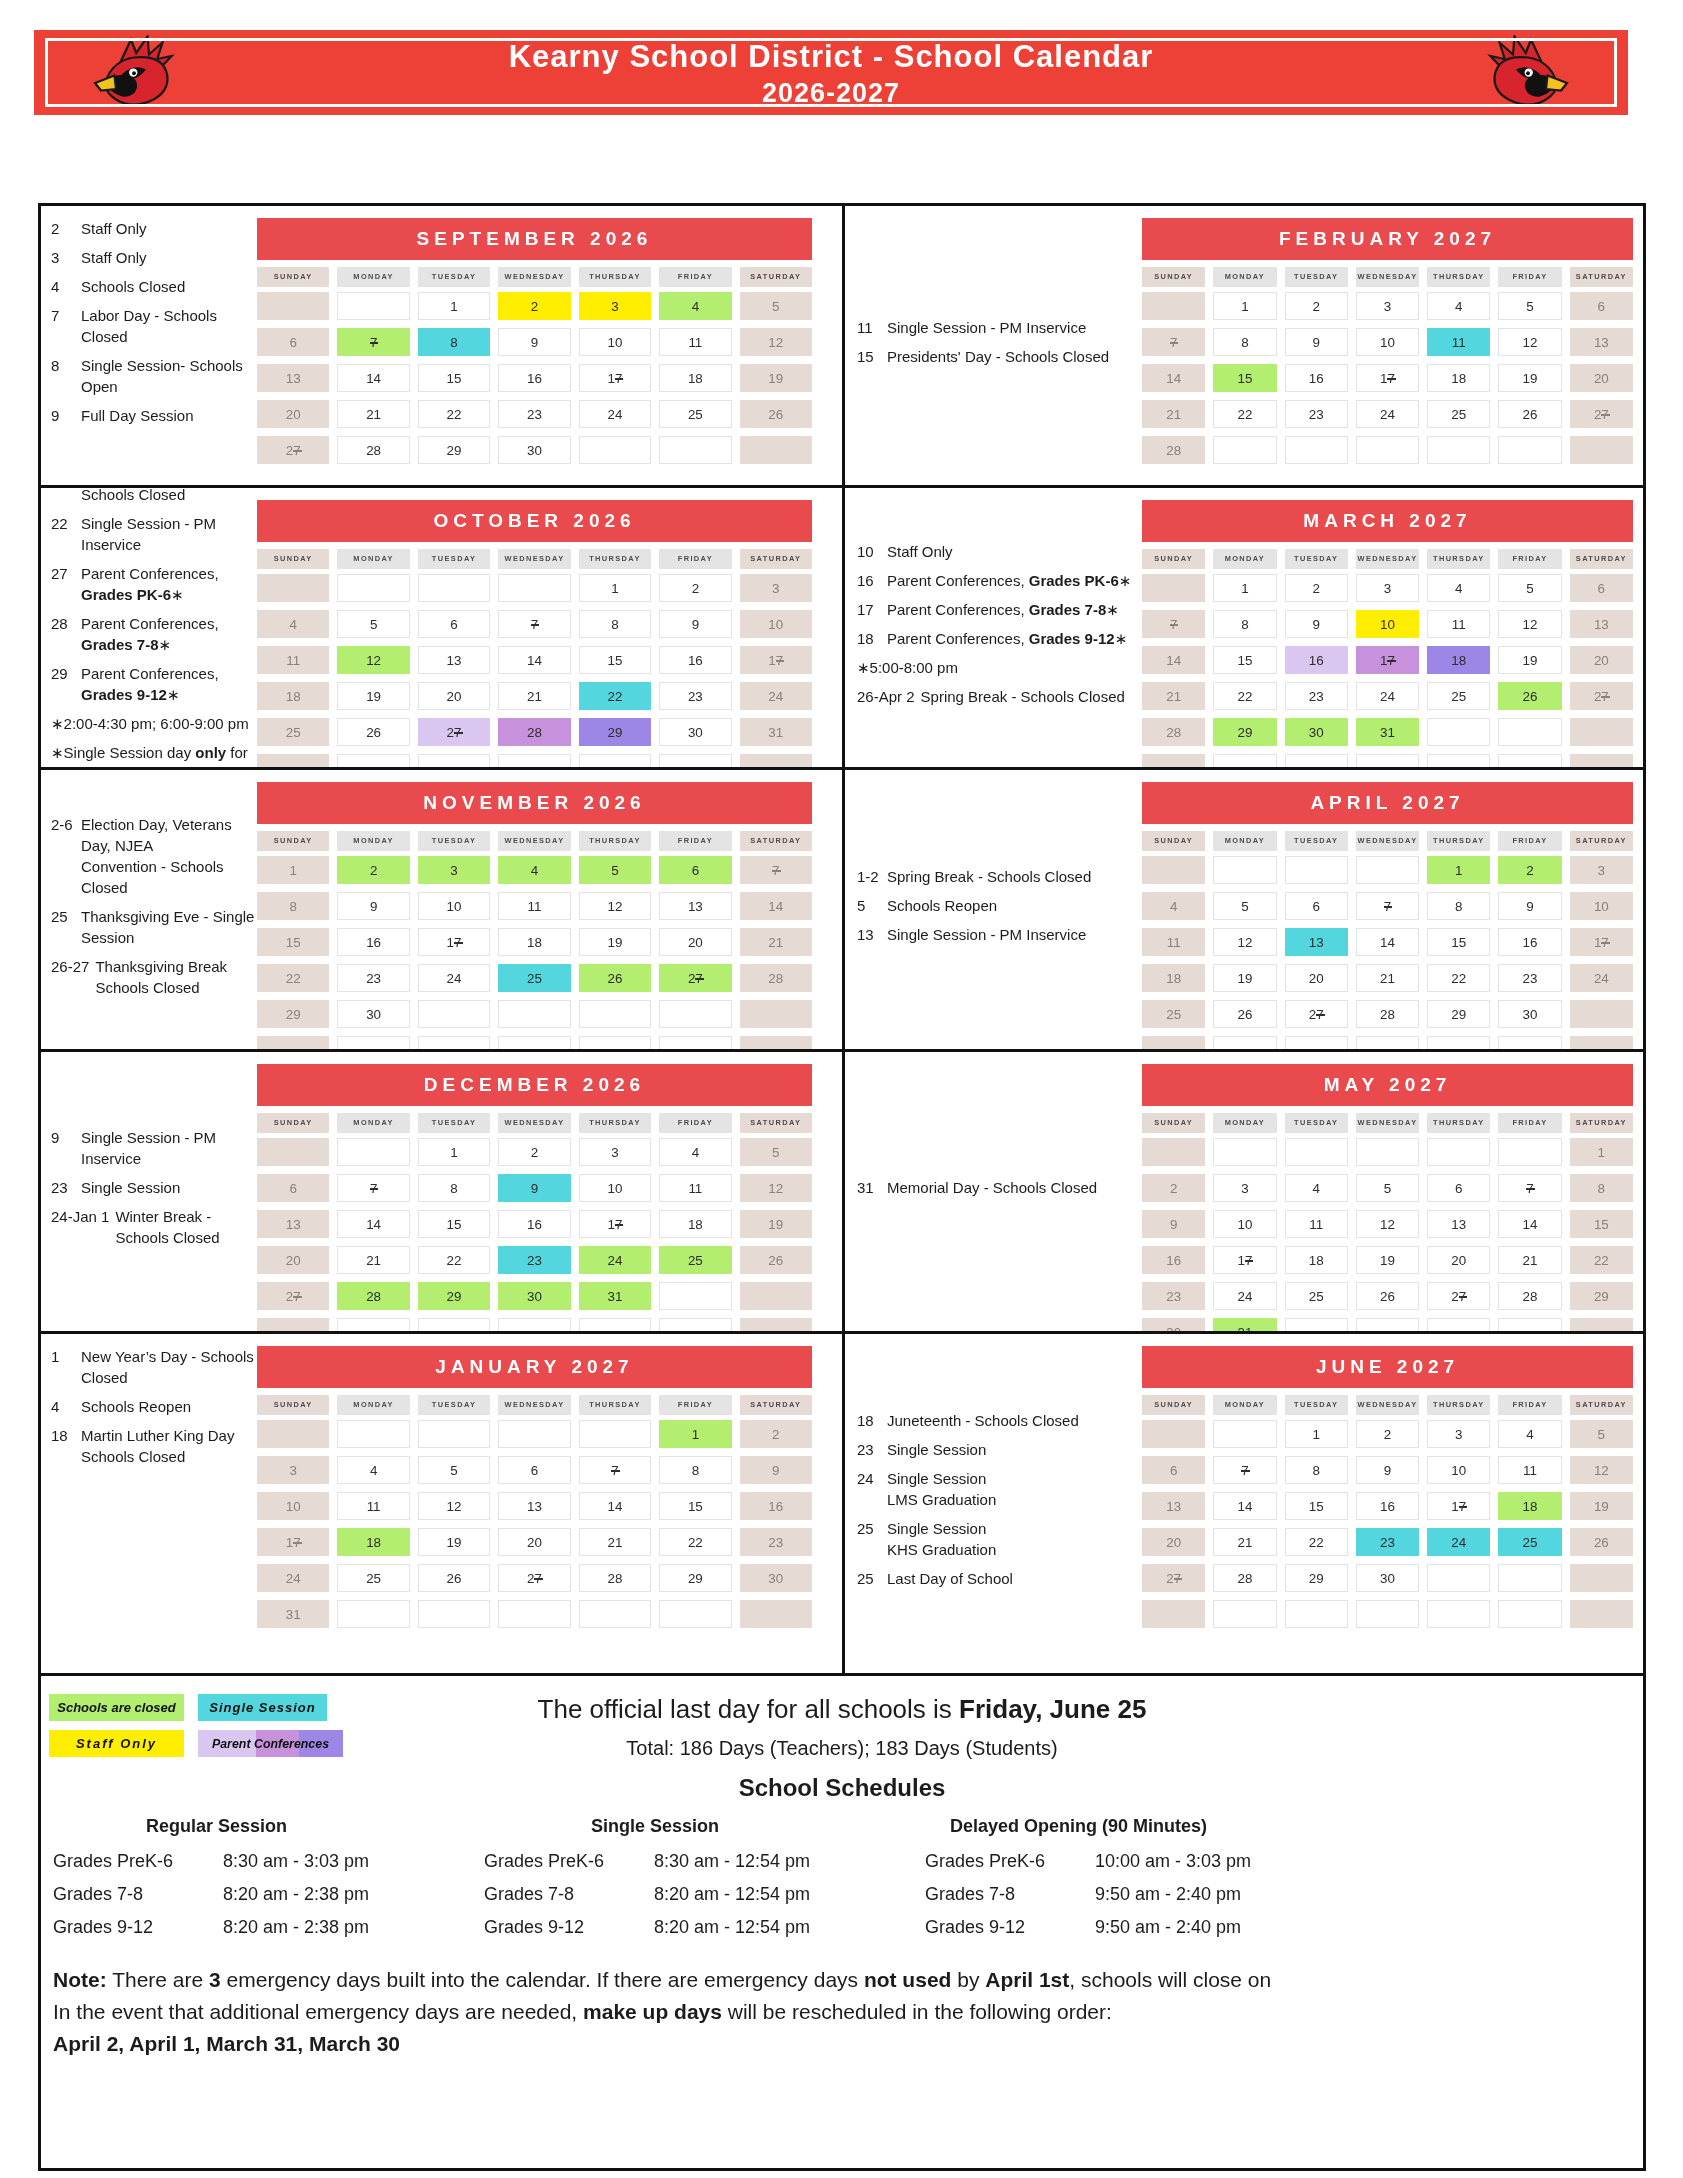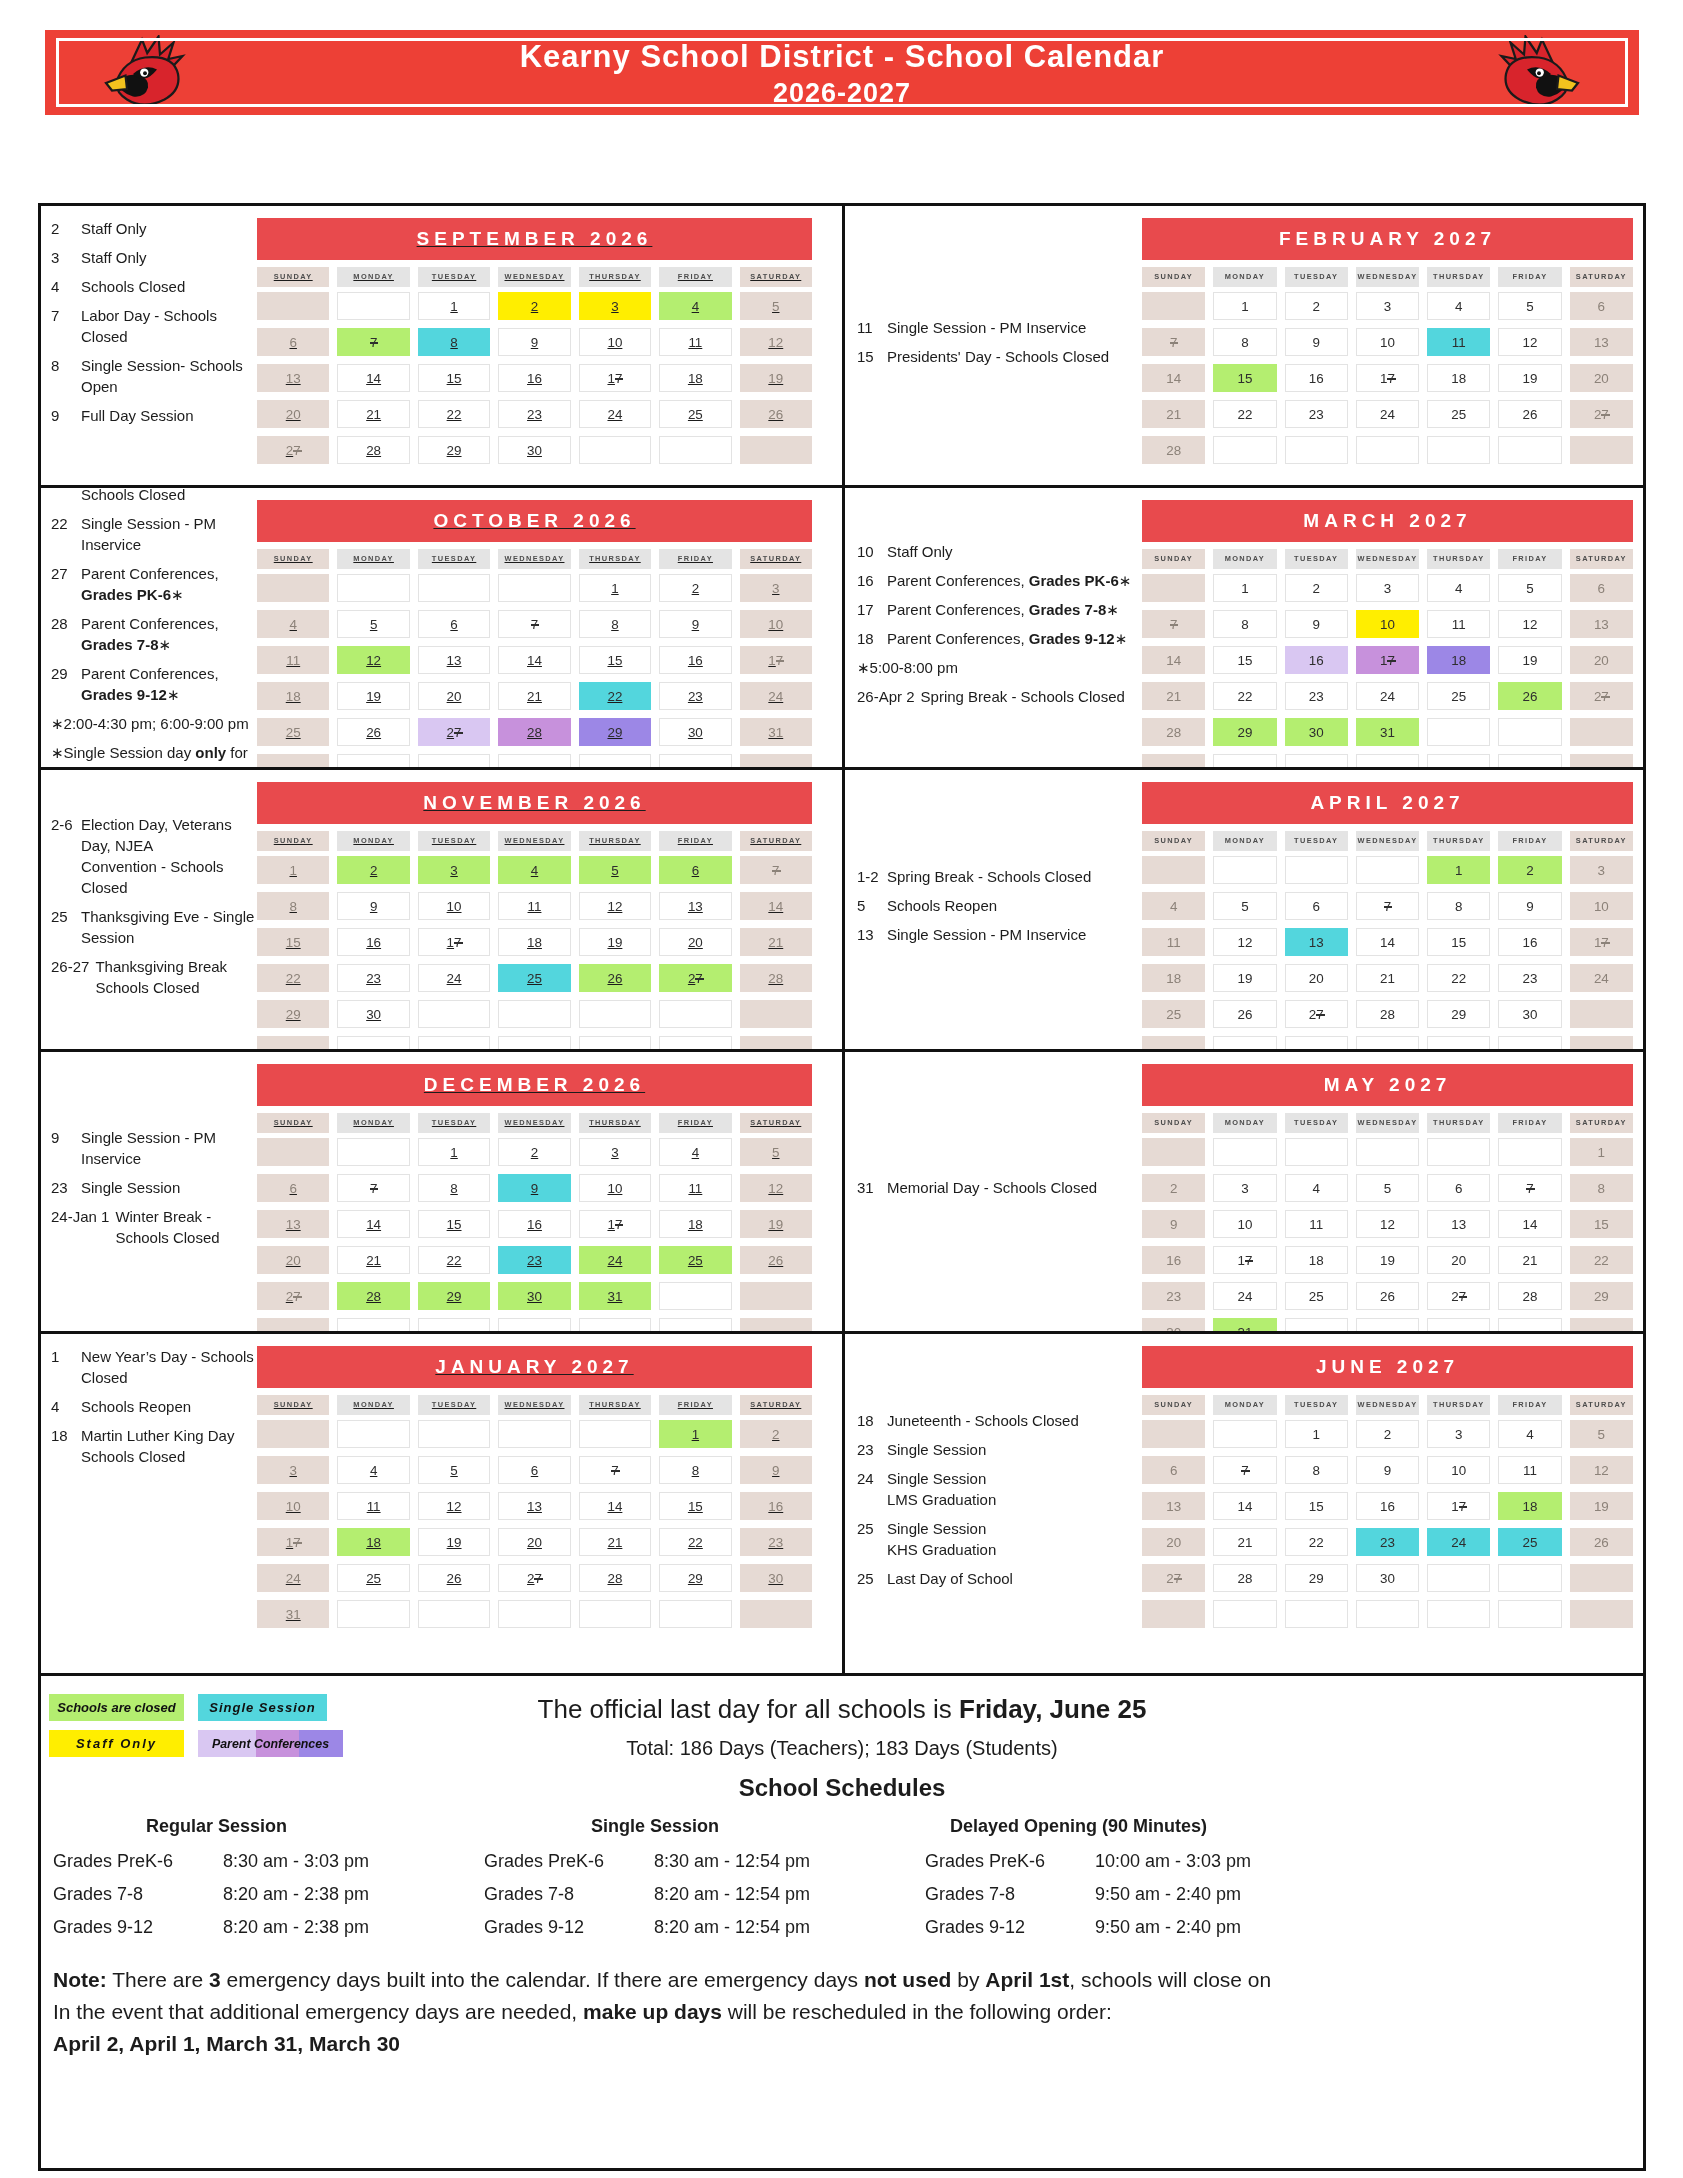--- a/index.html
+++ b/index.html
@@ -3,21 +3,21 @@
 <meta charset="utf-8">
 <style>
   * { box-sizing: border-box; margin: 0; padding: 0; }
   html,body { background:#fff; }
   body {
     width:1683px; height:2178px; position:relative; overflow:hidden;
     font-family:"Liberation Sans","DejaVu Sans",sans-serif; color:#1c1c1c;
   }
   
   .banner{
-    position:absolute; left:45px; top:30px; width:1594px; height:85px;
+    position:absolute; left:34px; top:30px; width:1594px; height:85px;
     background:var(--bannerred); display:flex; align-items:center; justify-content:center;
     padding:0 54px;
     gap:45px;
   }
   .banner::after{content:""; position:absolute; inset:8px 11px; border:3px solid #fff; pointer-events:none;}
   .banner-text{ text-align:center; color:#fff; flex:1; }
   .banner-line1{ font-size:31px; font-weight:bold; letter-spacing:1px; line-height:40px;}
   .banner-line2{ font-size:27px; font-weight:bold; letter-spacing:1px; line-height:32px;}
   .logo{ width:95px; height:75px; display:flex; align-items:center; }
   .logo.flip svg{ transform:scaleX(-1); }
@@ -31,21 +31,21 @@
   .msec.right{ border-left:3px solid #111; }
   .notes{ align-self:center; padding-left:10px; }
   .msec.vtop .notes{ align-self:flex-start; padding-top:12px; }
   .msec.left .notes{ flex:0 0 216px; }
   .msec.right .notes{ flex:0 0 297px; padding-left:12px; }
   .note{ display:flex; margin-bottom:8px; font-size:15px; line-height:1.4; }
   .nd{ min-width:30px; padding-right:6px; white-space:nowrap; }
   .nd:empty{ min-width:0; padding:0; }
   .nt{ flex:1; }
   .cal{ flex:1; align-self:flex-start; padding-top:12px; }
-  .msec.left .cal{ margin-right:30px;text-decoration:underline; }
+  .msec.left .cal{ margin-right:30px; }
   .msec.right .cal{ margin-right:10px; }
   .mhead{
     height:42px; line-height:42px; background:var(--red); color:#fff; text-align:center;
     font-weight:bold; font-size:19px; letter-spacing:5px; margin-bottom:7px;
   }
   .dayrow,.dgrid{ display:grid; grid-template-columns:repeat(7,1fr); gap:8px; }
   .dayrow{ margin-bottom:5px; }
   .chip{
     background:var(--chip); height:20px; line-height:20px; text-align:center;
     font-size:7.4px; font-weight:bold; letter-spacing:1.4px; color:#4c4c4c;

